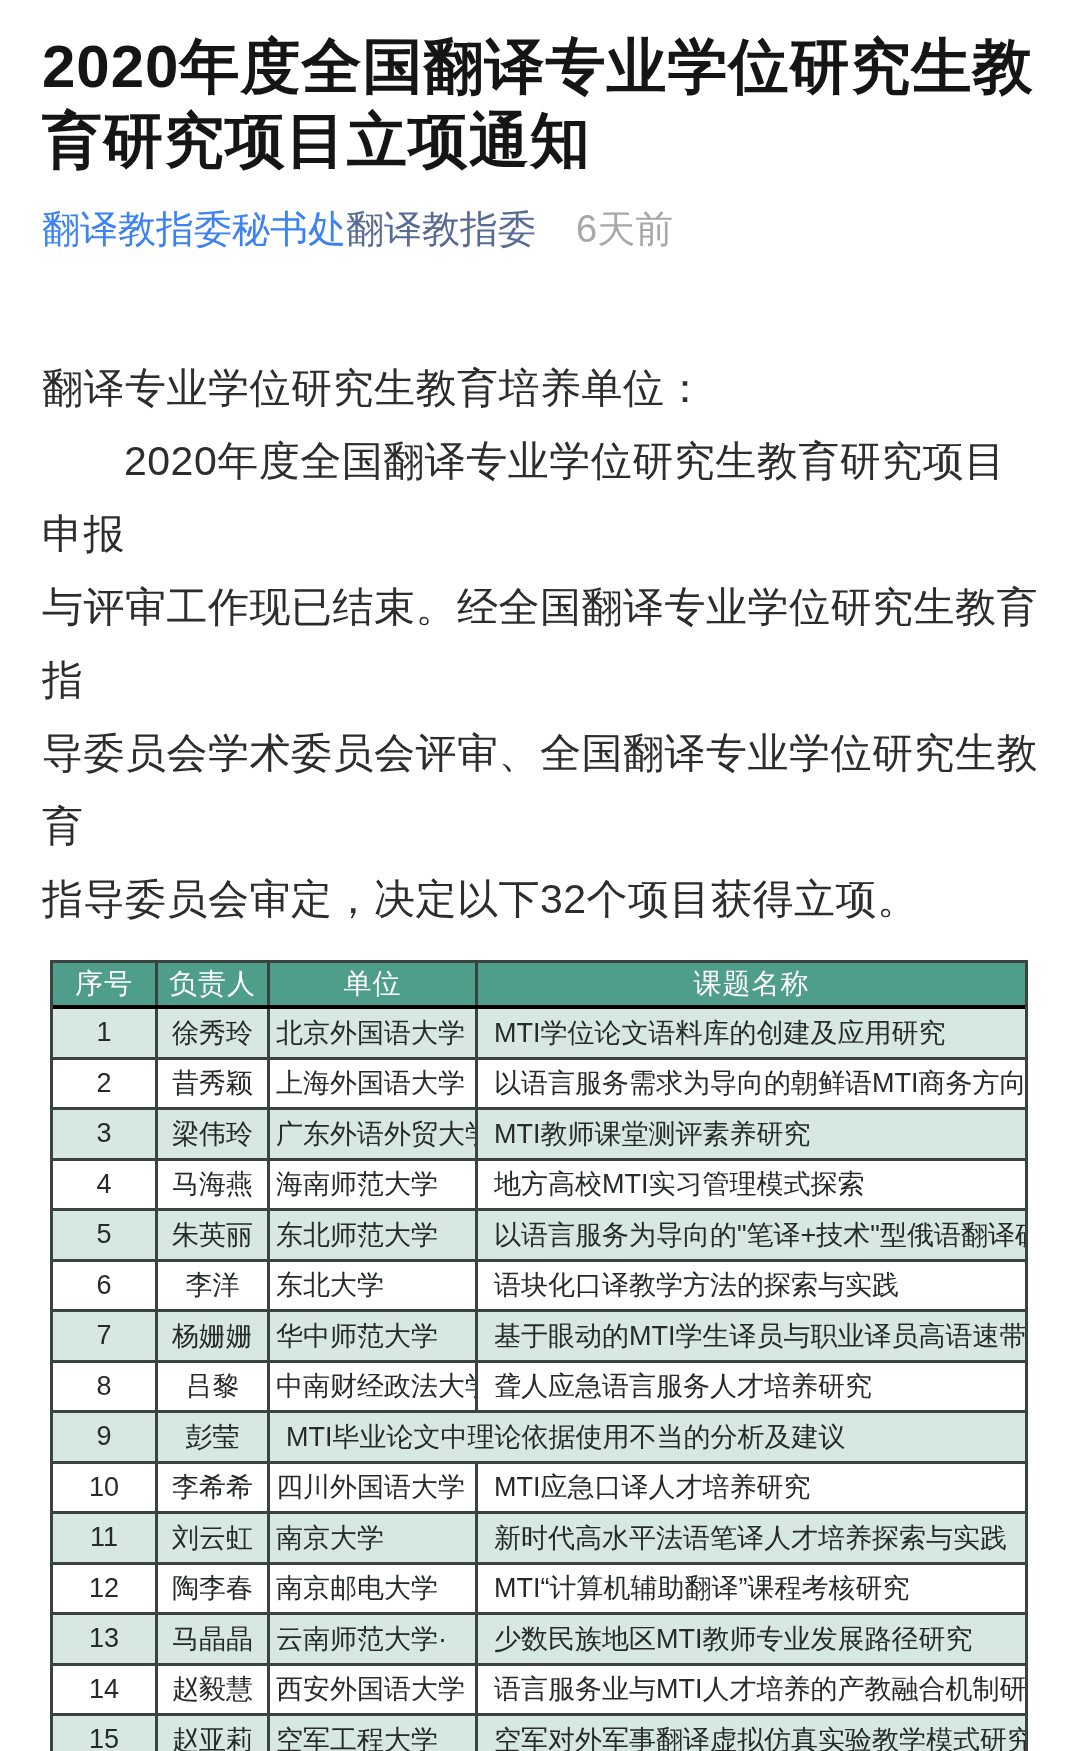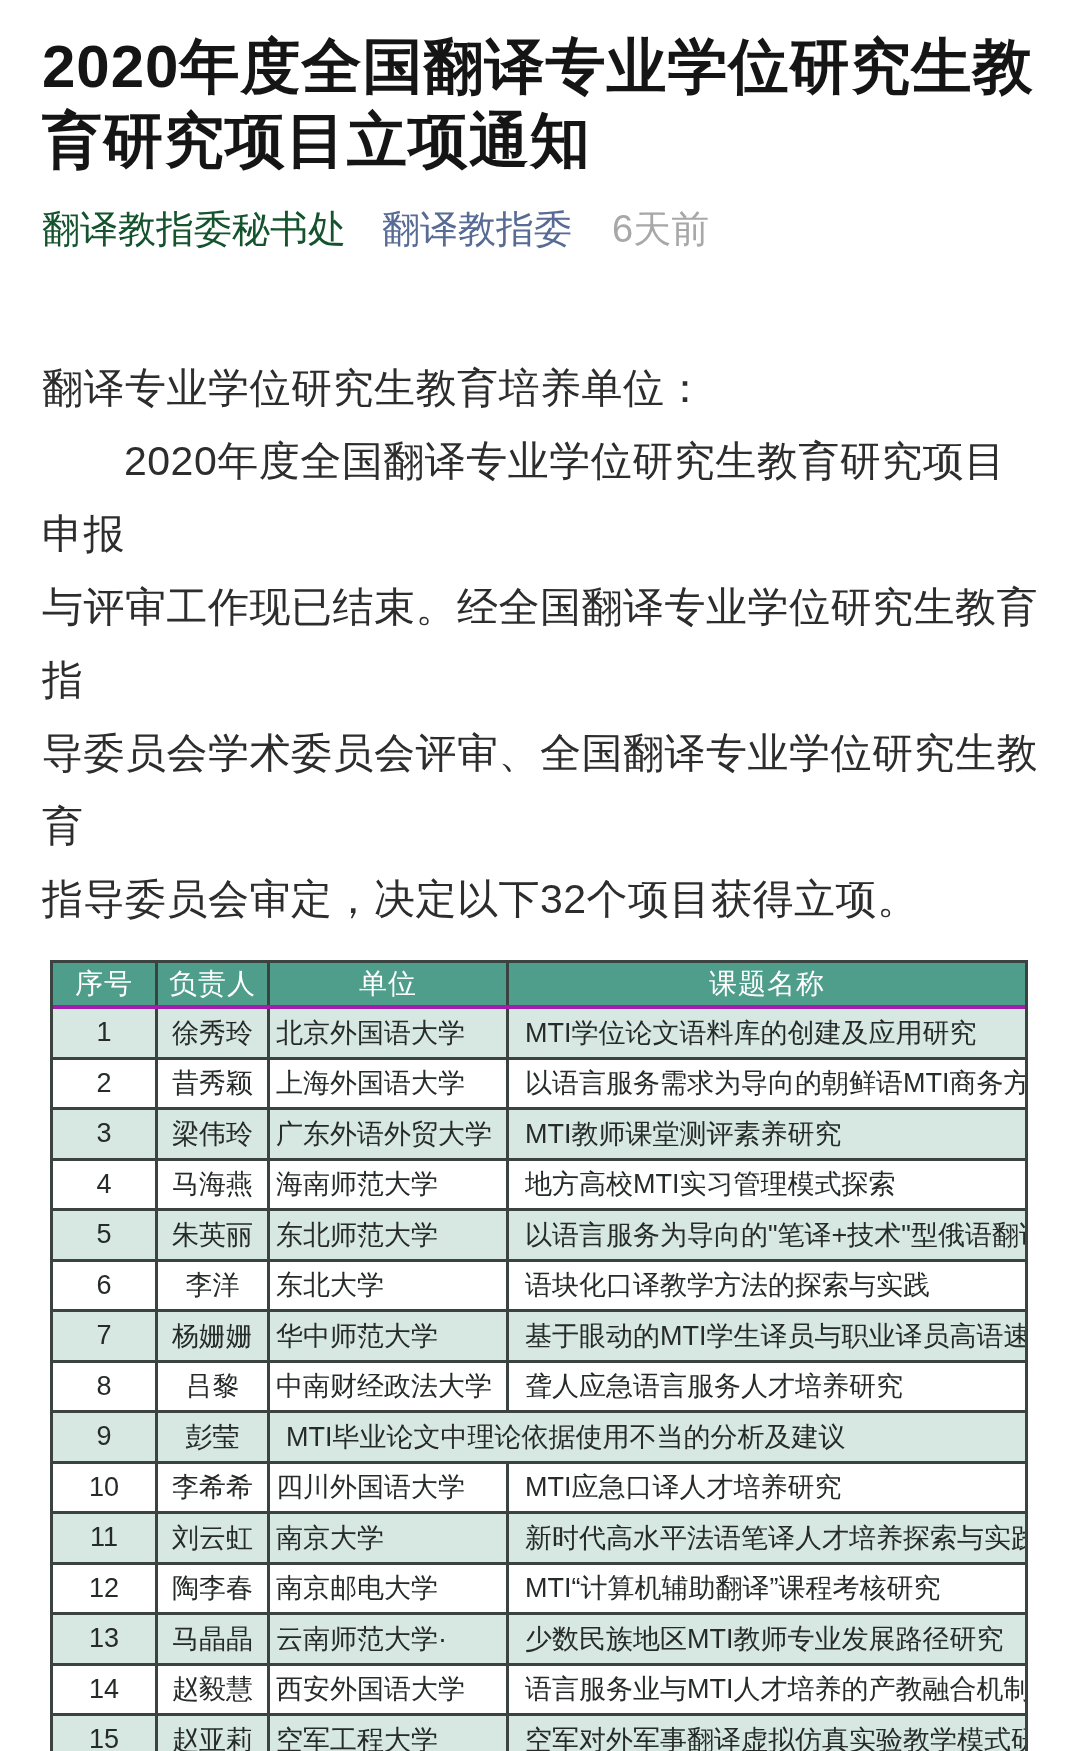--- a/index.html
+++ b/index.html
@@ -22,22 +22,22 @@
     letter-spacing: 1px;
     white-space: pre-line;
   }
   .byline {
     display: flex;
     align-items: baseline;
     margin: 28px 42px 0 42px;
     font-size: 38px;
     line-height: 46px;
   }
-  .byline .author { color: #14532d; text-align: center; }
-  .byline .account { color: #576b95; margin-left: 36px; }
+  .byline .author { color: #3b82f6; text-align: center; }
+  .byline .account { color: #576b95; }
   .byline .time { color: #a8a8a8; margin-left: 40px; }
   .body-block {
     margin: 100px 28px 0 42px;
     width: 996px;
     font-size: 41px;
     line-height: 73px;
     color: #2d2d2d;
     letter-spacing: 0.5px;
   }
   .body-block .salutation { white-space: pre-line; }
@@ -46,21 +46,21 @@
     position: relative;
     margin: 24px 0 0 50px;
     width: 978px;
     border: 3px solid #3a433f;
     border-bottom: none;
   }
   .t-head {
     display: flex;
     height: 46px;
     background: #4f9d8b;
-    border-bottom: 4px solid #a21caf;
+    border-bottom: 4px solid #000000;
   }
   .t-head .t-cell {
     color: #ffffff;
     font-size: 28px;
     font-weight: 500;
     letter-spacing: 1px;
     justify-content: center;
   }
   .t-row {
     position: relative;
@@ -73,21 +73,21 @@
   .t-cell {
     display: flex;
     align-items: center;
     font-size: 27px;
     color: #262b29;
     overflow: hidden;
     white-space: nowrap;
   }
   .c-no    { width: 105px; justify-content: center; border-right: 3px solid #3a433f; }
   .c-name  { width: 112px; justify-content: center; border-right: 3px solid #3a433f; }
-  .c-unit  { width: 239px; padding-left: 6px; border-right: 3px solid #3a433f; }
+  .c-unit  { width: 208px; padding-left: 6px; border-right: 3px solid #3a433f; }
   .c-proj  { flex: 1; padding-left: 16px; }
 </style>
 </head>
 <body>
 
 <div class="page">
 
   <h1 class="title">2020年度全国翻译专业学位研究生教
 育研究项目立项通知</h1>
 

